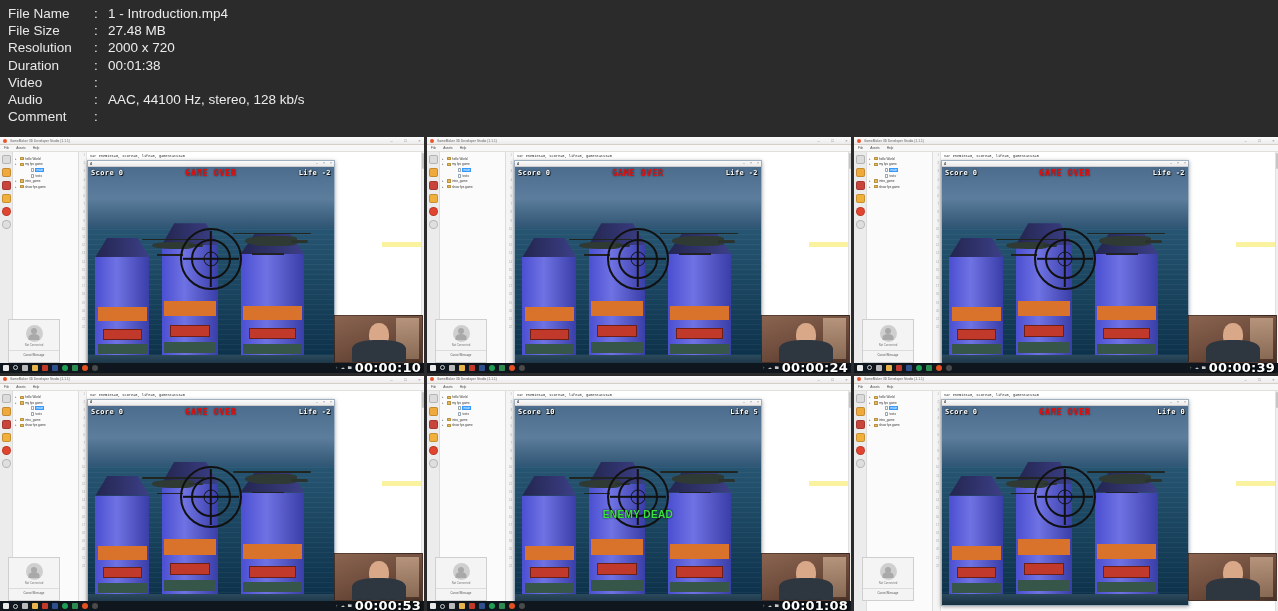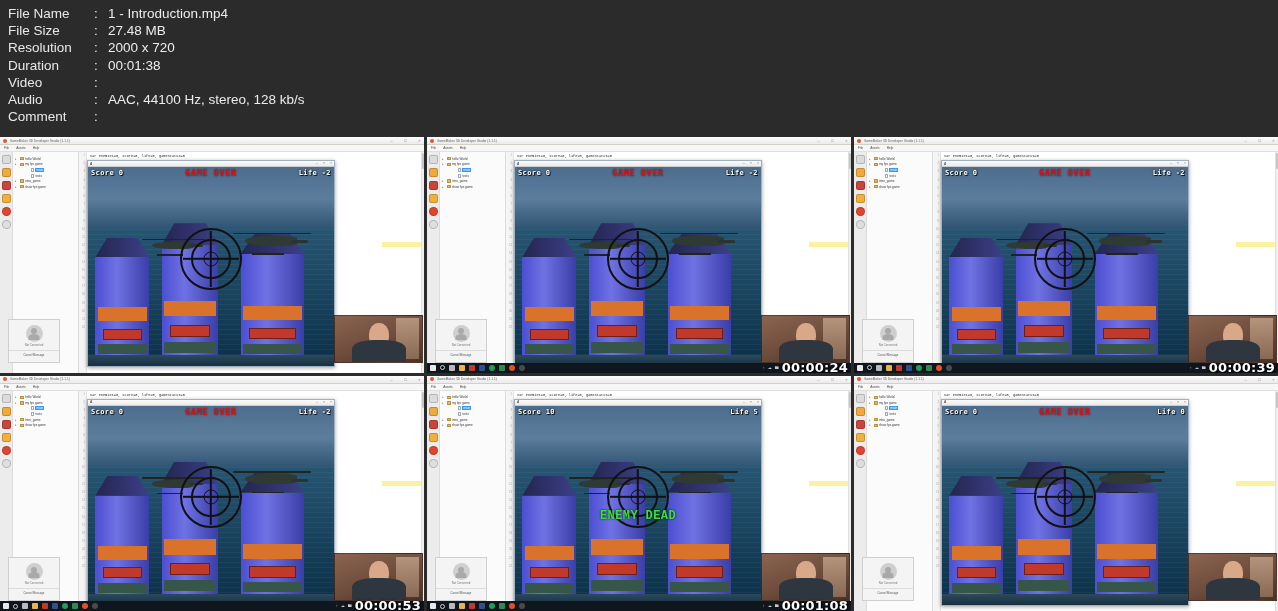--- a/index.html
+++ b/index.html
@@ -215,22 +215,22 @@
     position:absolute; left:50%; top:1px;
     transform:translateX(-50%);
     color:#e01010; font-size:8.5px; font-weight:bold;
     font-family:"DejaVu Sans Mono", monospace;
     letter-spacing:.6px; z-index:7;
     text-shadow:0 0 2px rgba(0,0,0,.6);
   }
   .enemydead {
     position:absolute; left:50%; top:52%;
     transform:translateX(-50%);
-    color:#39e13b; font-size:12px; font-weight:bold;
-    font-family:Liberation Mono, monospace;
+    color:#39e13b; font-size:10px; font-weight:bold;
+    font-family:Liberation Sans, sans-serif;
     letter-spacing:.4px; z-index:7;
     text-shadow:0 0 2px #000;
   }
 
   
   .crosshair { position:absolute; z-index:5; }
   .crosshair .ring {
     position:absolute; border-radius:50%;
     border:2.2px solid #111; left:50%; top:50%;
     transform:translate(-50%,-50%);
@@ -601,20 +601,38 @@
       <span class="cm">Cancel Message</span>
     </div>
 
     <div class="webcam">
       <span class="wall"></span>
       <span class="door"></span>
       <span class="head"></span>
       <span class="torso"></span>
     </div>
 
+    <div class="taskbar">
+      <span class="tb-ic win"></span>
+      <span class="tb-ic search"></span>
+      <span class="tb-ic task"></span>
+      <span class="tb-ic fold"></span>
+      <span class="tb-ic a1"></span>
+      <span class="tb-ic a2"></span>
+      <span class="tb-ic a3"></span>
+      <span class="tb-ic a4"></span>
+      <span class="tb-ic a5"></span>
+      <span class="tb-ic a6"></span>
+      <span class="tray">
+        <i>↑</i>
+        <i>☁</i>
+        <i>🖿</i>
+        <span class="timestamp">00:00:10</span>
+      </span>
+    </div>
   </div>
 
   <div class="shot">
     <div class="ide">
 
       <div class="ide-titlebar">
         <span class="ide-logo"></span>
         <span class="ide-title">GameMaker 3D Developer Studio (1.1.1)</span>
         <span class="win-ctrls">
           <i>–</i>

